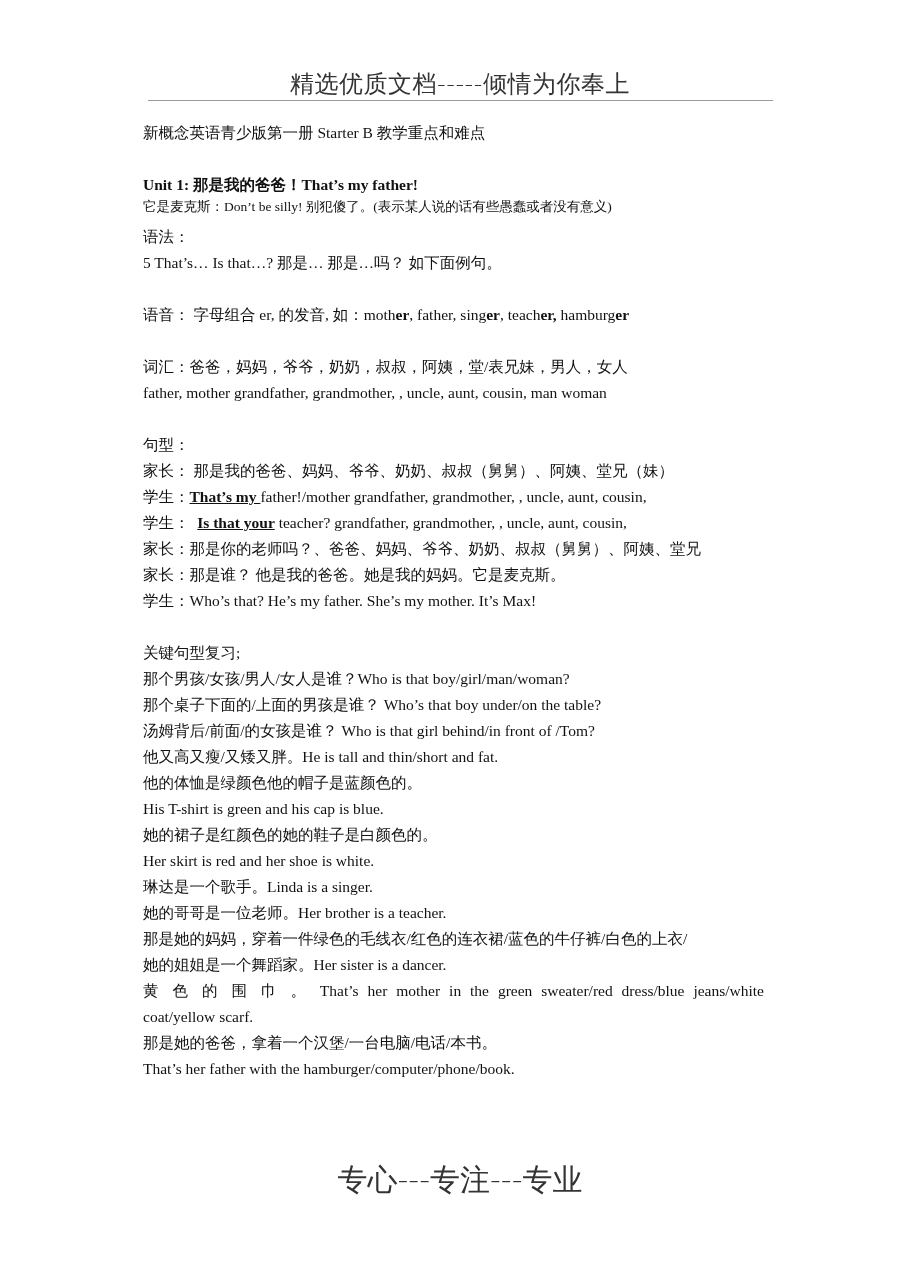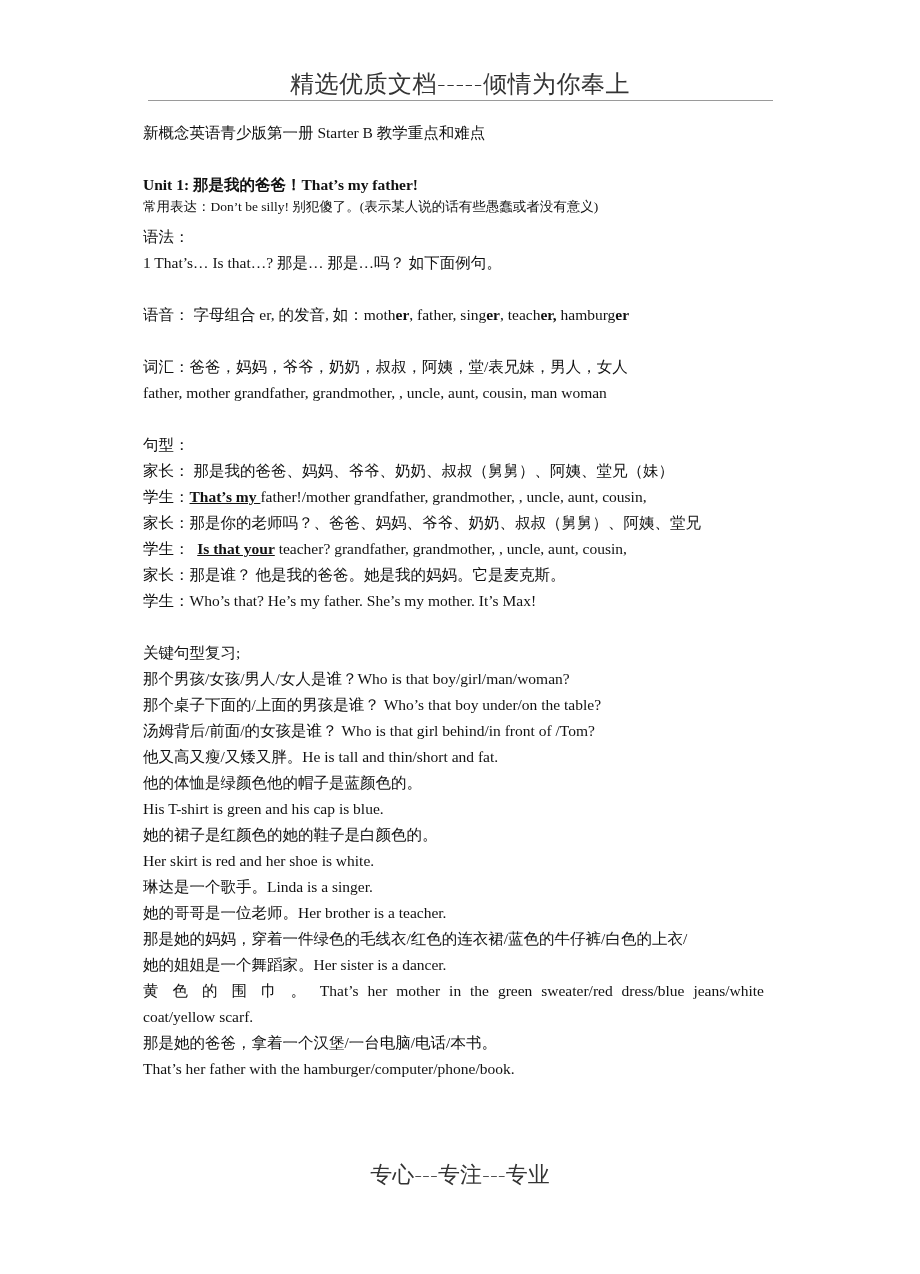--- a/index.html
+++ b/index.html
@@ -4,57 +4,57 @@
 <style>
   html, body { margin: 0; padding: 0; background: #ffffff; }
   body { width: 920px; height: 1274px; position: relative; overflow: hidden;
          font-family: "Liberation Serif", "DejaVu Serif", serif; color: #111; }
   .header-title { position: absolute; top: 68px; left: 0; width: 920px; text-align: center;
          font-size: 24px; color: #333; letter-spacing: 0.5px;
          font-family: "DejaVu Sans", "Liberation Sans", sans-serif; font-weight: 300; }
   .header-rule { position: absolute; top: 100px; left: 148px; width: 625px; height: 0;
          border-top: 1px solid #9a9a9a; }
   .footer-title { position: absolute; top: 1160px; left: 0; width: 920px; text-align: center;
-         font-size: 22px; color: #333;
+         font-size: 30px; color: #333;
          font-family: "DejaVu Sans", "Liberation Sans", sans-serif; font-weight: 300; }
   .content { position: absolute; top: 120px; left: 143px; width: 621px; font-size: 15.5px; }
   .line { height: 26px; line-height: 26px; white-space: nowrap; }
   .line.small { font-size: 13.5px; height: 26px; line-height: 18px; padding-top: 0; }
   .line.blank { height: 26px; }
   .line.justify { white-space: normal; text-align: justify; text-align-last: justify; overflow: hidden; font-family: Liberation Serif, serif; }
   .bold { font-weight: bold; }
   .u { text-decoration: underline; font-weight: bold; }
 </style>
 </head>
 <body>
 
 <div class="header-title">精选优质文档-----倾情为你奉上</div>
 <div class="header-rule"></div>
 
 <div class="content">
   <div class="line" style="margin-top:0px">新概念英语青少版第一册 Starter B  教学重点和难点</div>
   <div class="line blank"></div>
   <div class="line bold">Unit 1:    那是我的爸爸！That’s my father!</div>
-  <div class="line small">常用表达：Don’t be silly!  别犯傻了。(表示某人说的话有些愚蠢或者没有意义)</div>
+  <div class="line small">它是麦克斯：Don’t be silly!  别犯傻了。(表示某人说的话有些愚蠢或者没有意义)</div>
   <div class="line">语法：</div>
-  <div class="line">1 That’s… Is that…?    那是…  那是…吗？   如下面例句。</div>
+  <div class="line">5 That’s… Is that…?    那是…  那是…吗？   如下面例句。</div>
   <div class="line blank"></div>
   <div class="line">
     <span>语音：   字母组合  er,  的发音,  如：</span><span><span>moth</span><b>er</b><span>, </span></span><span><span>father</span><b></b><span>, </span></span><span><span>sing</span><b>er</b><span>, </span></span><span><span>teach</span><b>er,</b><span> </span></span><span><span>hamburg</span><b>er</b></span>
   </div>
   <div class="line blank"></div>
   <div class="line">词汇：爸爸，妈妈，爷爷，奶奶，叔叔，阿姨，堂/表兄妹，男人，女人</div>
   <div class="line">father, mother grandfather, grandmother, , uncle, aunt, cousin, man woman</div>
   <div class="line blank"></div>
   <div class="line">句型：</div>
 
   <div class="line"><span>家长：</span><span>  那是我的爸爸、妈妈、爷爷、奶奶、叔叔（舅舅）、阿姨、堂兄（妹）</span><span class="u"></span><span></span></div>
   <div class="line"><span>学生：</span><span></span><span class="u">That’s my </span><span>father!/mother grandfather, grandmother, , uncle, aunt, cousin,</span></div>
+  <div class="line"><span>学生：</span><span style="white-space:pre">  </span><span class="u">Is that your</span><span> teacher? grandfather, grandmother, , uncle, aunt, cousin,</span></div>
   <div class="line"><span>家长：</span><span>那是你的老师吗？、爸爸、妈妈、爷爷、奶奶、叔叔（舅舅）、阿姨、堂兄</span><span class="u"></span><span></span></div>
-  <div class="line"><span>学生：</span><span style="white-space:pre">  </span><span class="u">Is that your</span><span> teacher? grandfather, grandmother, , uncle, aunt, cousin,</span></div>
   <div class="line"><span>家长：</span><span>那是谁？   他是我的爸爸。她是我的妈妈。它是麦克斯。</span><span class="u"></span><span></span></div>
   <div class="line"><span>学生：</span><span>Who’s that? He’s my father. She’s my mother.    It’s Max!</span><span class="u"></span><span></span></div>
 
   <div class="line blank"></div>
   <div class="line">关键句型复习;</div>
   <div class="line">那个男孩/女孩/男人/女人是谁？Who is that boy/girl/man/woman?</div>
   <div class="line">那个桌子下面的/上面的男孩是谁？   Who’s that boy under/on the table?</div>
   <div class="line">汤姆背后/前面/的女孩是谁？   Who is that girl behind/in front of /Tom?</div>
   <div class="line">他又高又瘦/又矮又胖。He is tall and thin/short and fat.</div>
   <div class="line">他的体恤是绿颜色他的帽子是蓝颜色的。</div>

